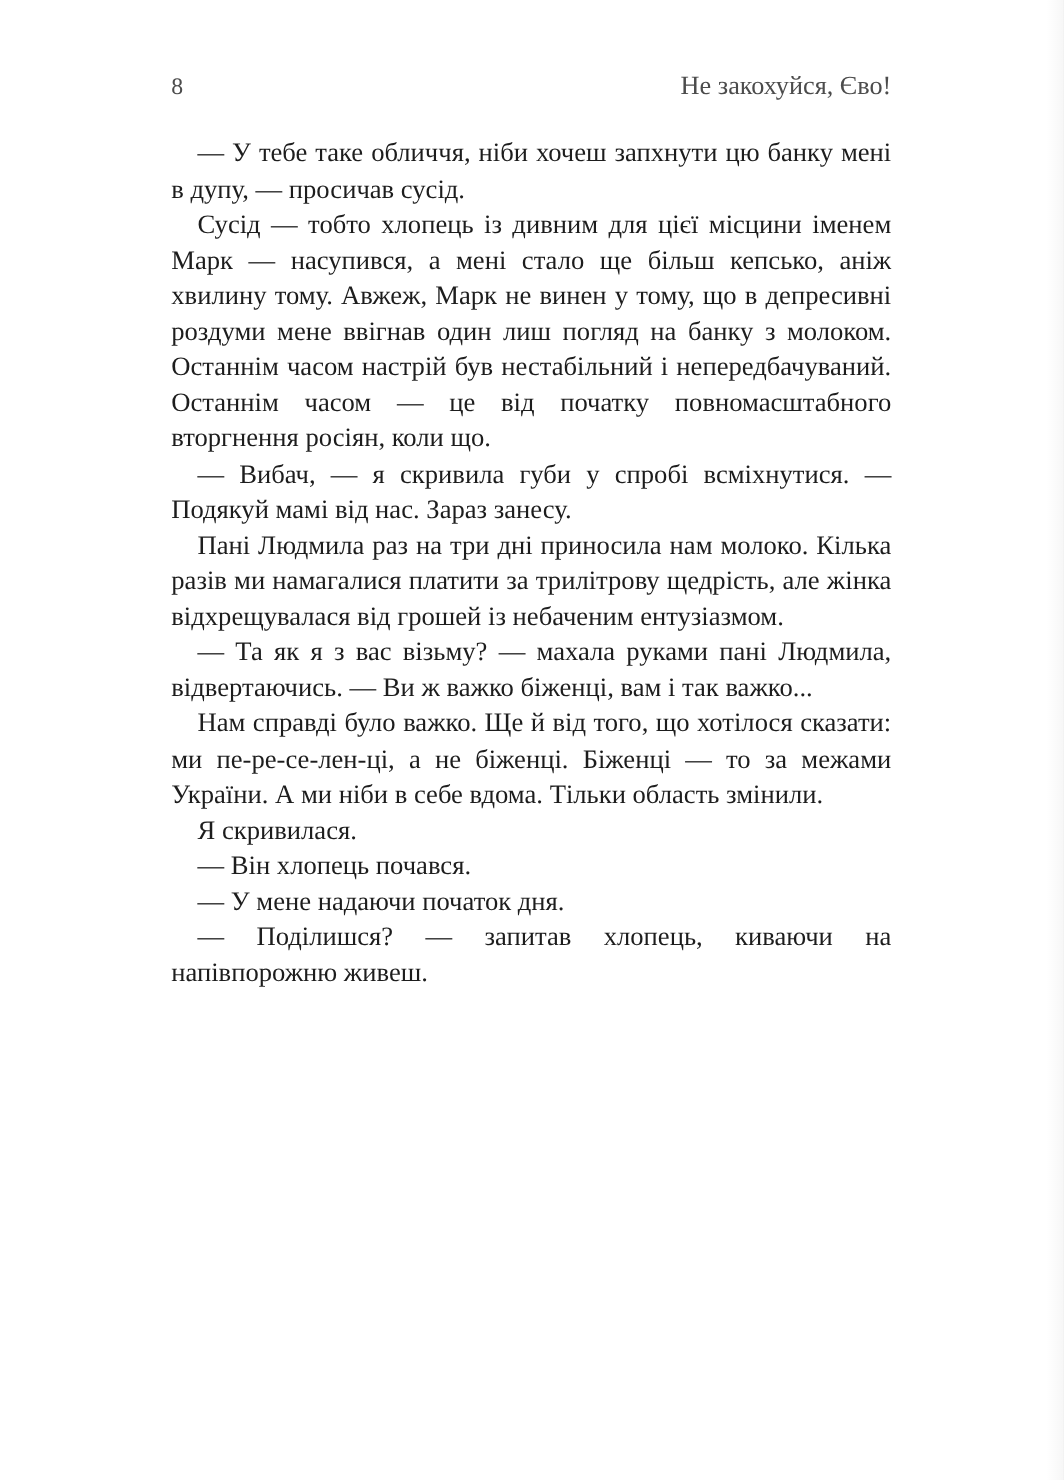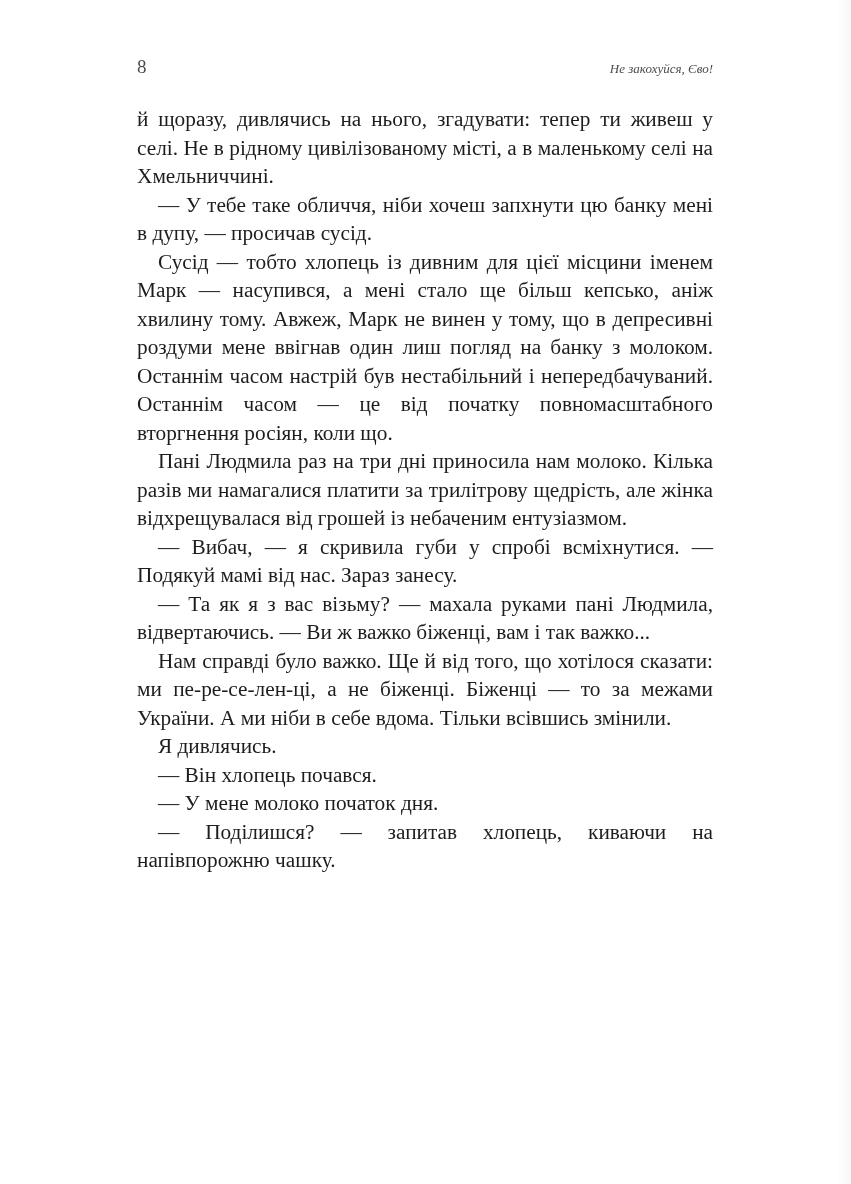--- a/index.html
+++ b/index.html
@@ -30,22 +30,21 @@
     align-items: baseline;
     color: #4c4c4c;
     margin-bottom: 27px;
   }
   .pagenum {
     font-size: 19px;
     font-style: normal;
     letter-spacing: 0.2px;
   }
   .runtitle {
-    font-style: italic;
-    font-size: 13px;
+    font-size: 21px;
   }
   .bodytext {
     font-size: 21.3px;
     line-height: 28.5px;
     text-align: justify;
     text-justify: inter-word;
   }
   .para {
     margin: 0;
     text-indent: 21px;
@@ -56,26 +55,25 @@
 <body>
 
 <div class="page">
 
   <header class="pagehead">
     <span class="pagenum">8</span>
     <span class="runtitle">Не закохуйся, Єво!</span>
   </header>
 
   <main class="bodytext">
-    <p class="para no-indent">й щоразу, дивлячись на нього, згадувати: тепер ти живеш у селі. Не в рідному цивілізованому місті, а в маленькому селі на Хмельниччині.</p>
     <p class="para">— У тебе таке обличчя, ніби хочеш запхнути цю банку мені в дупу, — просичав сусід.</p>
     <p class="para">Сусід — тобто хлопець із дивним для цієї місцини іменем Марк — насупився, а мені стало ще більш кепсько, аніж хвилину тому. Авжеж, Марк не винен у тому, що в депресивні роздуми мене ввігнав один лиш погляд на банку з молоком. Останнім часом настрій був нестабільний і непередбачуваний. Останнім часом — це від початку повномасштабного вторгнення росіян, коли що.</p>
+    <p class="para">— Вибач, — я скривила губи у спробі всміхнутися. — Подякуй мамі від нас. Зараз занесу.</p>
     <p class="para">Пані Людмила раз на три дні приносила нам молоко. Кілька разів ми намагалися платити за трилітрову щедрість, але жінка відхрещувалася від грошей із небаченим ентузіазмом.</p>
-    <p class="para">— Вибач, — я скривила губи у спробі всміхнутися. — Подякуй мамі від нас. Зараз занесу.</p>
     <p class="para">— Та як я з вас візьму? — махала руками пані Людмила, відвертаючись. — Ви ж важко біженці, вам і так важко...</p>
-    <p class="para">Нам справді було важко. Ще й від того, що хотілося сказати: ми пе-ре-се-лен-ці, а не біженці. Біженці — то за межами України. А ми ніби в себе вдома. Тільки всівшись змінили.</p>
-    <p class="para">Я дивлячись.</p>
+    <p class="para">Нам справді було важко. Ще й від того, що хотілося сказати: ми пе-ре-се-лен-ці, а не біженці. Біженці — то за межами України. А ми ніби в себе вдома. Тільки область змінили.</p>
+    <p class="para">Я скривилася.</p>
     <p class="para">— Він хлопець почався.</p>
-    <p class="para">— У мене молоко початок дня.</p>
-    <p class="para">— Поділишся? — запитав хлопець, киваючи на напівпорожню чашку.</p>
+    <p class="para">— У мене надаючи початок дня.</p>
+    <p class="para">— Поділишся? — запитав хлопець, киваючи на напівпорожню живеш.</p>
   </main>
 
 </div>
 
 </body></html>

